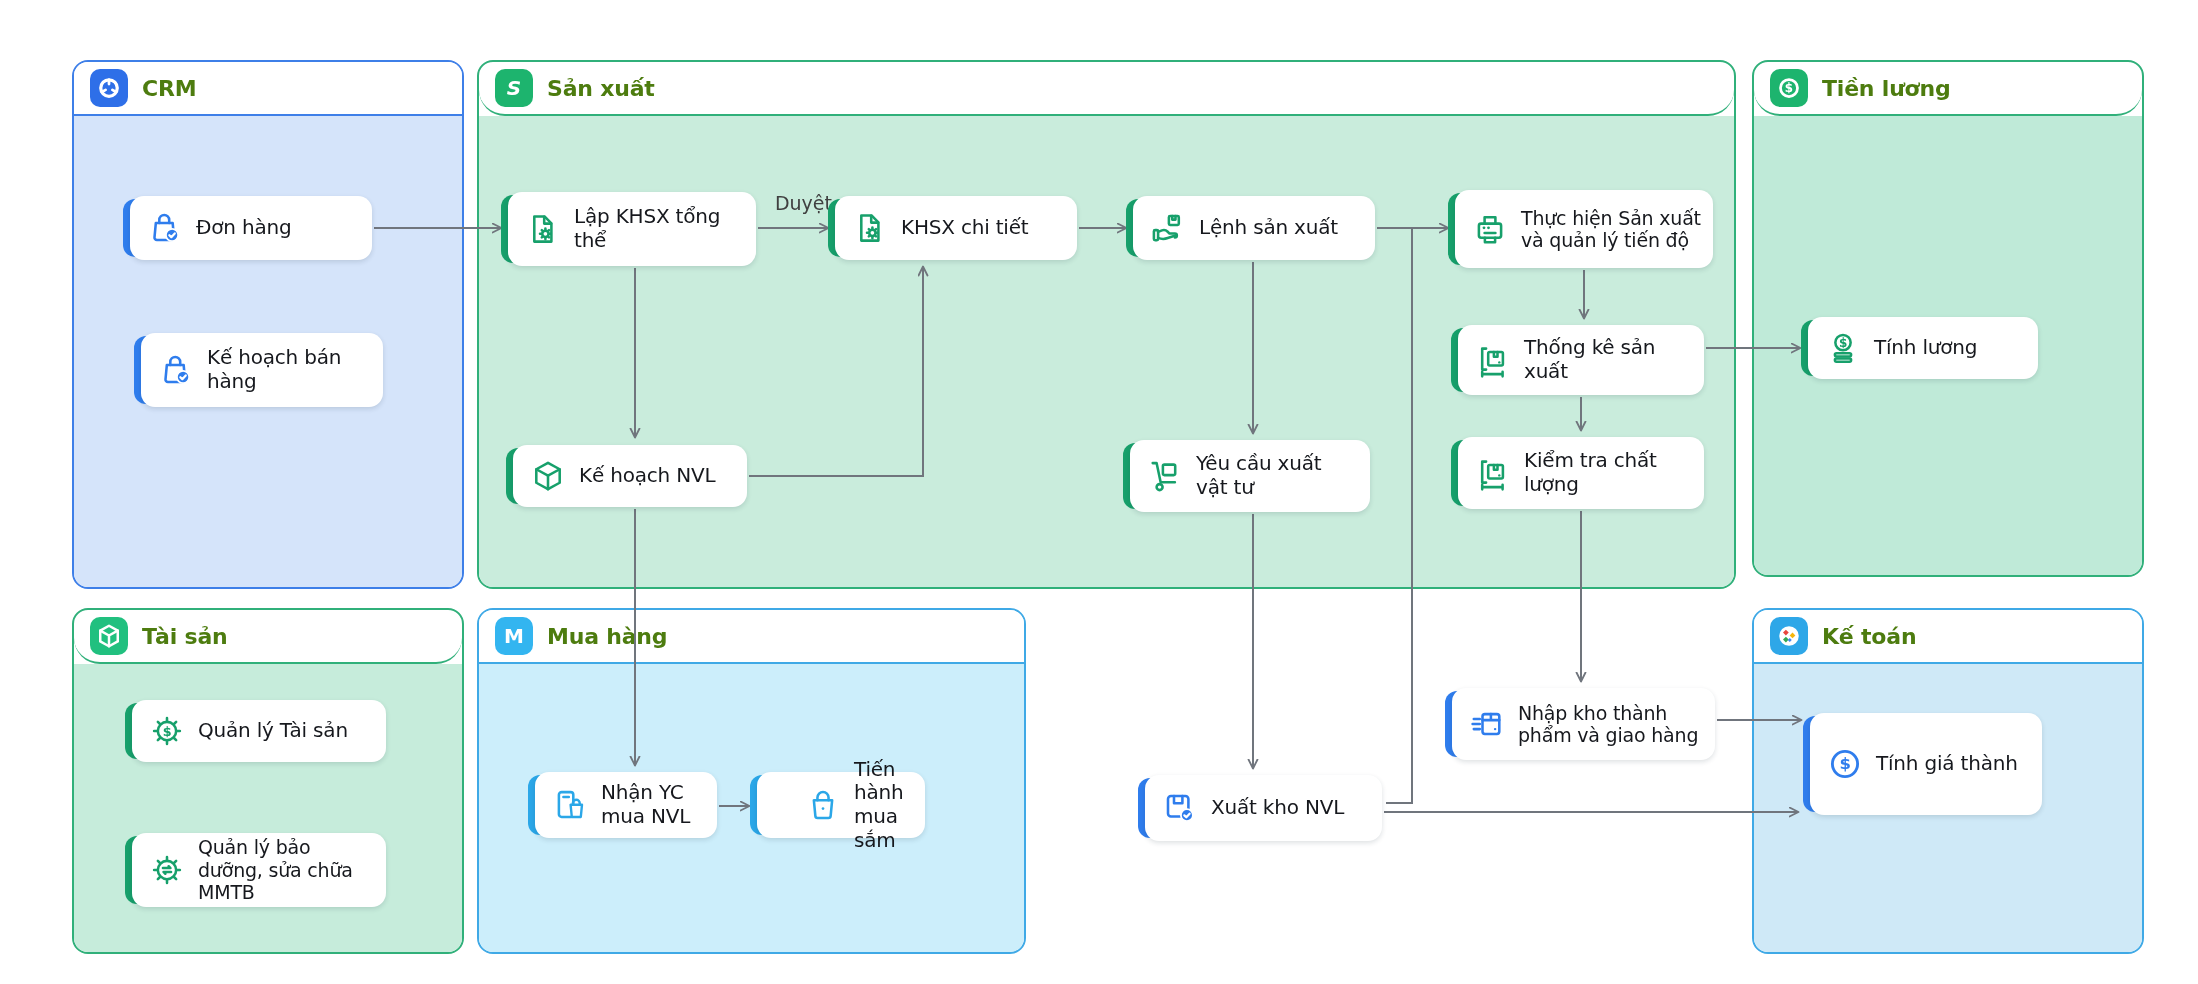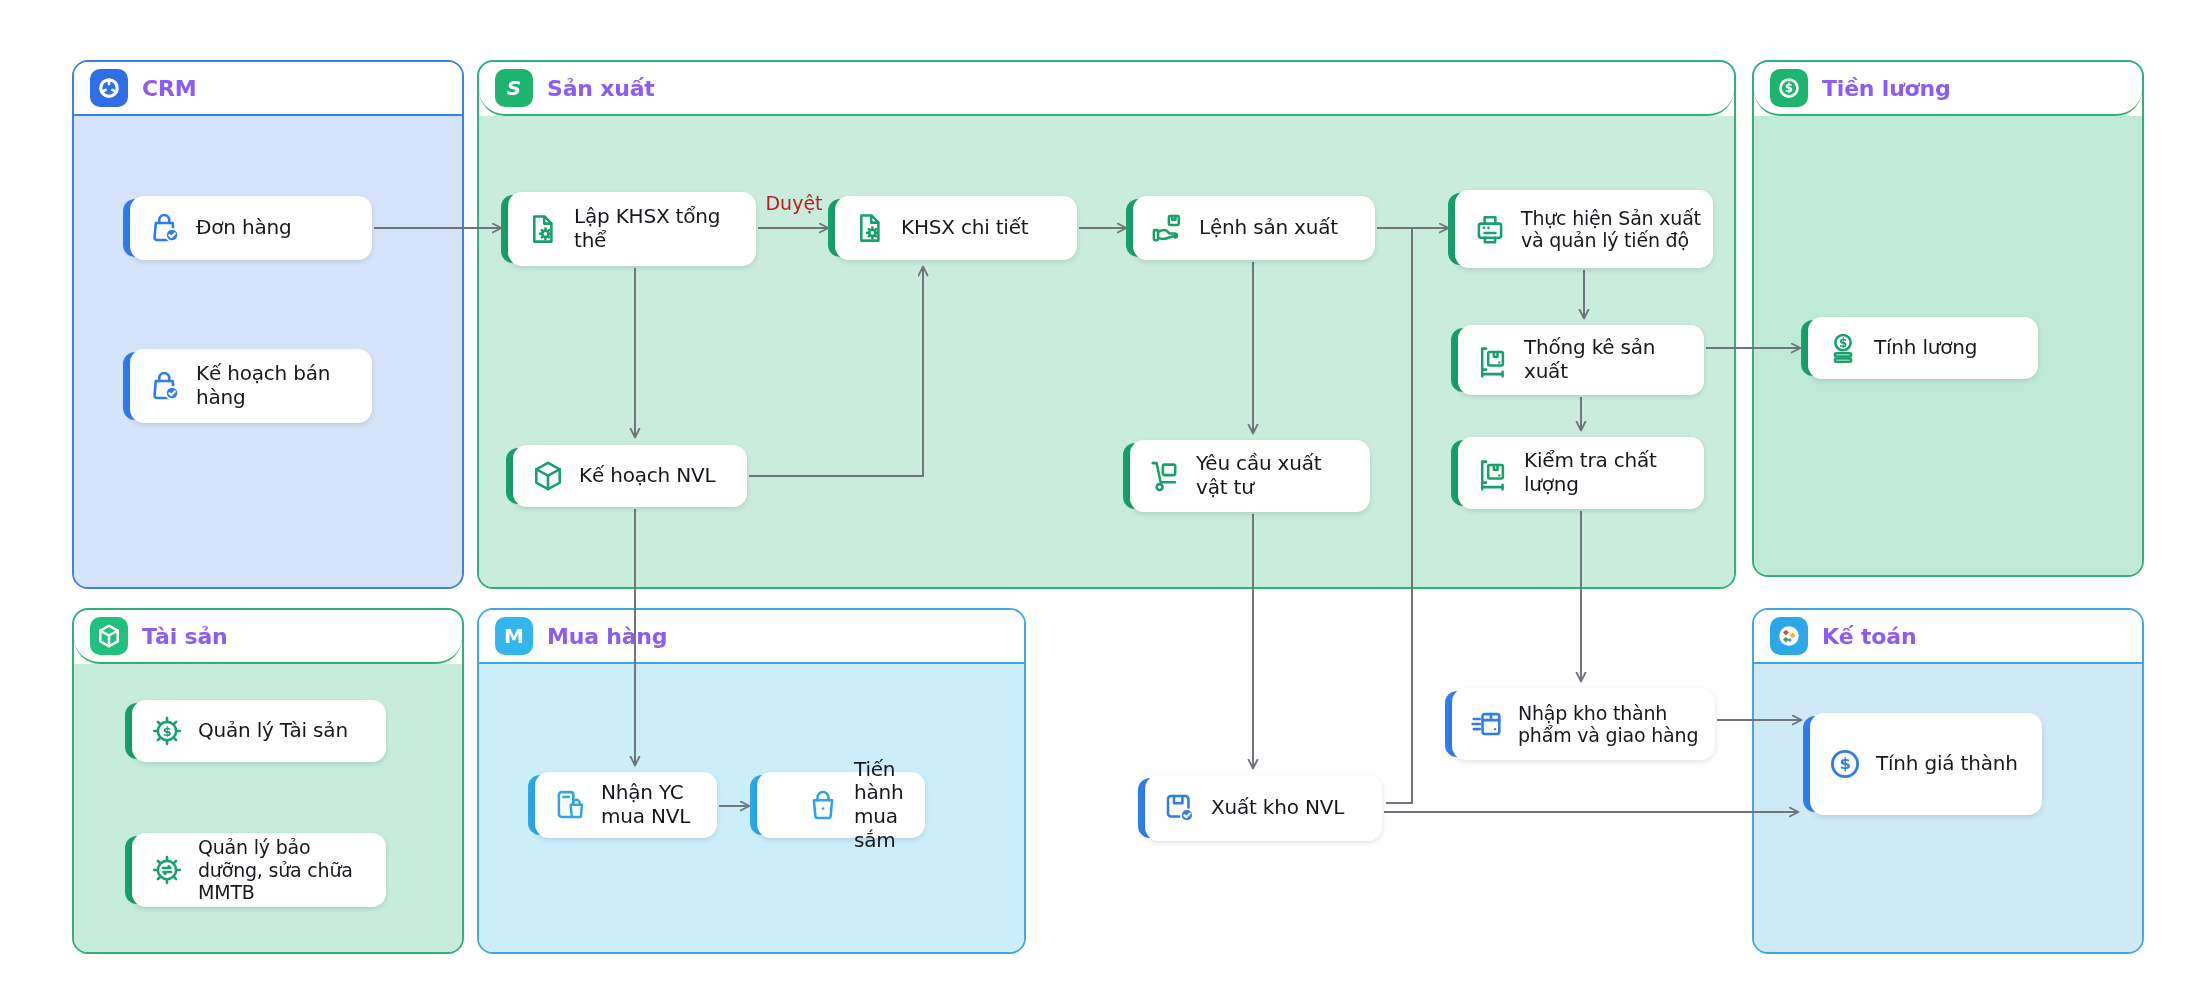--- a/index.html
+++ b/index.html
@@ -3,42 +3,42 @@
 <meta charset="utf-8">
 <style>
   html,body{margin:0;padding:0;background:#ffffff;}
   .canvas{position:relative;width:2198px;height:984px;background:#ffffff;
           font-family:"DejaVu Sans","Liberation Sans",sans-serif;color:#16181d;overflow:hidden;}
 
   
   .section{position:absolute;border:2px solid;border-radius:16px;background:#fff;overflow:hidden;}
   .sec-header{height:54px;display:flex;align-items:center;gap:14px;padding:0 16px;background:#fff;
               border-bottom:2px solid;box-sizing:border-box;}
-  .sec-title{font-weight:bold;font-size:22px;letter-spacing:-.2px;color:#8b5cf6;}
+  .sec-title{font-weight:bold;font-size:22px;letter-spacing:-.2px;color:#4d7c0f;}
   .sec-body{position:absolute;top:54px;left:0;right:0;bottom:0;}
   .app-icon{width:38px;height:38px;border-radius:10px;flex:0 0 auto;display:flex;align-items:center;justify-content:center;}
   .app-icon svg{width:30px;height:30px;}
 
   .b-blue{border-color:#3e7fe8;} .b-blue .sec-header{border-color:#3e7fe8;}
   .b-green{border-color:#30b07a;} .b-green .sec-header{border-color:#30b07a;border-radius:26px;}
   .b-cyan{border-color:#3fa9e6;} .b-cyan .sec-header{border-color:#3fa9e6;}
 
   
   #arrows{position:absolute;left:0;top:0;pointer-events:none;}
 
   
   .node{position:absolute;display:flex;align-items:center;gap:13px;padding:0 12px 0 17px;box-sizing:border-box;
         font-size:20px;line-height:1.18;letter-spacing:-.2px;}
   .node .accent{position:absolute;left:-7px;top:3px;bottom:3px;width:26px;border-radius:12px;background:var(--ac);}
   .node .face{position:absolute;inset:0;background:#fff;border-radius:14px;box-shadow:0 2px 5px rgba(20,45,60,.14);}
   .node .nicon{position:relative;width:36px;height:36px;flex:0 0 auto;color:var(--ac);}
   .node .nlabel{position:relative;}
   .ac-blue{--ac:#2f7ded;} .ac-green{--ac:#17a06b;} .ac-cyan{--ac:#2ba7e8;}
 
-  .edge-label{position:absolute;font-size:19px;color:#b91c1c;text-align:center;}
+  .edge-label{position:absolute;font-size:19px;color:#404040;text-align:right;}
   .hidden-defs{position:absolute;width:0;height:0;overflow:hidden;}
 </style>
 </head>
 <body>
 
 <div class="canvas">
 
   <svg class="hidden-defs" aria-hidden="true">
     <defs>
 
@@ -298,21 +298,21 @@
 
   <div class="node ac-blue" style="left:130px;top:196px;width:242px;height:64px;">
     <span class="accent"></span>
       <span class="face"></span>
     <svg class="nicon" viewBox="0 0 24 24">
         <use href="#i-bag-check"></use>
       </svg>
     <span class="nlabel">Đơn hàng</span>
   </div>
 
-  <div class="node ac-blue" style="left:130px;top:333px;width:242px;height:74px;margin-top:16px;">
+  <div class="node ac-blue" style="left:141px;top:333px;width:242px;height:74px;">
     <span class="accent"></span>
       <span class="face"></span>
     <svg class="nicon" viewBox="0 0 24 24">
         <use href="#i-bag-check"></use>
       </svg>
     <span class="nlabel">Kế hoạch bán hàng</span>
   </div>
 
   <div class="node ac-green" style="left:508px;top:192px;width:248px;height:74px;">
     <span class="accent"></span>

